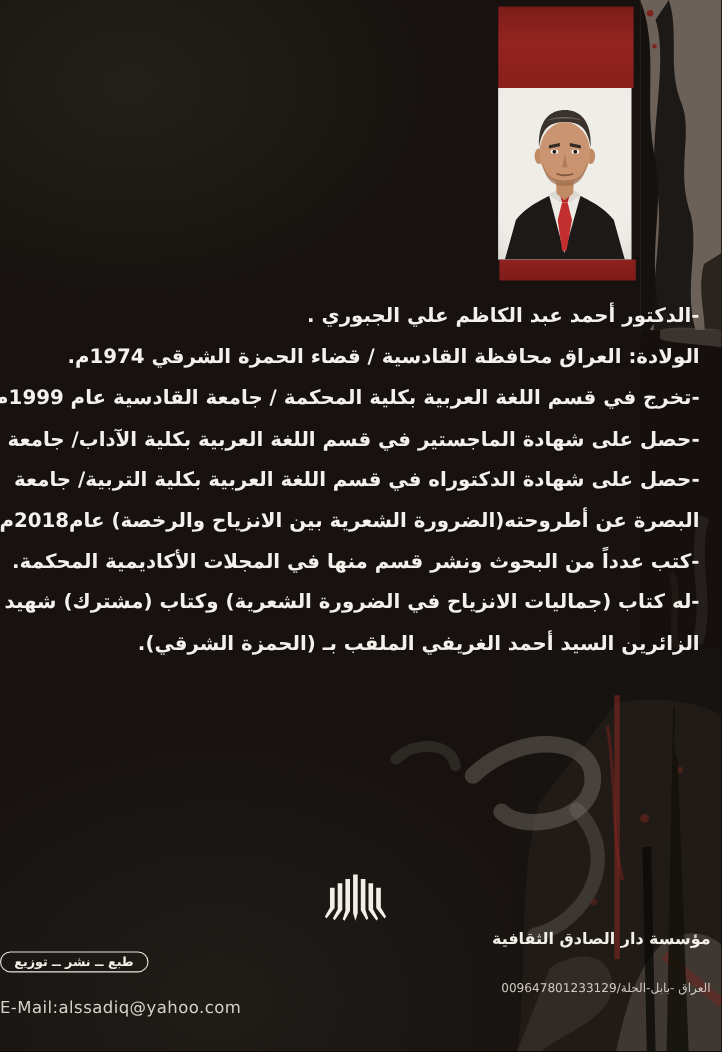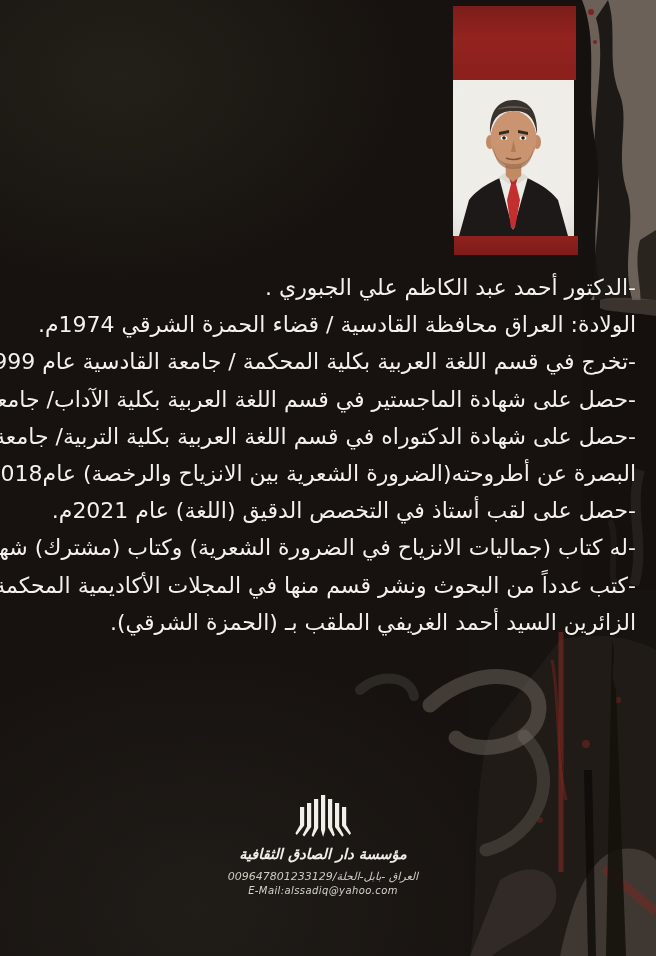--- a/index.html
+++ b/index.html
@@ -22,36 +22,36 @@
   .band.bottom{position:absolute;left:1px;top:236px;width:124px;height:19px;
     background:linear-gradient(180deg,#8f211e,#7e1b19);}
   .photo{position:absolute;left:0;top:80px;width:121px;height:156px;background:#efede8;}
   
   .bio{
     position:absolute;left:26px;right:20px;top:269px;z-index:3;
     direction:rtl;text-align:right;color:#f4f1ec;
   }
   .bio p{
     margin:0;white-space:nowrap;
-    font-size:22px;font-weight:normal;line-height:37.2px;
+    font-size:18px;font-weight:bold;line-height:37.2px;
     letter-spacing:0;
     text-shadow:0 0 1px rgba(0,0,0,.6);
   }
   
-  .footer{position:absolute;left:0;right:10px;top:794px;z-index:3;text-align:center;color:#f2efe9;font-style:italic;}
+  .footer{position:absolute;left:0;right:10px;top:794px;z-index:3;color:#f2efe9;}
   .footer .logo{display:block;margin:0 auto;}
   .pub-name{direction:rtl;font-size:14.5px;font-weight:bold;margin-top:2px;color:#f2efe9;}
   .badge{
     display:inline-block;direction:rtl;
     border:1.5px solid #e9e5df;border-radius:10px;
     padding:1px 12px 2px;margin-top:3px;
     font-size:11.5px;font-weight:bold;line-height:14px;color:#f2efe9;
   }
   .addr{direction:rtl;font-size:11px;margin-top:8px;color:#cfcac3;}
-  .email{direction:ltr;font-size:10px;margin-top:2px;letter-spacing:.4px;color:#d6d2cb;}
+  .email{direction:ltr;font-size:15px;margin-top:2px;letter-spacing:.4px;color:#d6d2cb;}
 </style>
 </head>
 <body>
 
 <div class="cover">
 
   <svg class="bg-art" width="656" height="956" viewBox="0 0 656 956">
 
     <rect x="582" y="0" width="74" height="314" fill="#6c6158"></rect>
     <path d="M582,0 C600,45 584,95 596,145 C604,185 588,235 600,285 L582,314 Z" fill="#15110f"></path>
@@ -135,36 +135,38 @@
     <div class="band bottom"></div>
   </div>
 
   <div class="bio">
     <p>-الدكتور أحمد عبد الكاظم علي الجبوري .</p>
     <p> الولادة: العراق محافظة القادسية / قضاء الحمزة الشرقي 1974م.</p>
     <p>-تخرج في قسم اللغة العربية بكلية المحكمة / جامعة القادسية عام 1999م.</p>
     <p>-حصل على شهادة الماجستير في قسم اللغة العربية بكلية الآداب/ جامعة</p>
     <p>-حصل على شهادة الدكتوراه في قسم اللغة العربية بكلية التربية/ جامعة</p>
     <p>البصرة عن أطروحته(الضرورة الشعرية بين الانزياح والرخصة) عام2018م.</p>
-    <p>-حصل على لقب أستاذ في التخصص الدقيق (اللغة) عام 2021م.</p>
+    <p>-كتب عدداً من البحوث ونشر قسم منها في المجلات الأكاديمية المحكمة.</p>
     <p>-له كتاب (جماليات الانزياح في الضرورة الشعرية) وكتاب (مشترك) شهيد</p>
-    <p>-كتب عدداً من البحوث ونشر قسم منها في المجلات الأكاديمية المحكمة.</p>
     <p>الزائرين السيد أحمد الغريفي الملقب بـ (الحمزة الشرقي).</p>
   </div>
 
   <div class="footer">
     <svg class="logo" width="56" height="50" viewBox="0 0 56 50">
       <g fill="#f2efe9">
         <path d="M26,1 h4.2 v35 l-2.1,7 l-2.1,-7 Z"></path>
         <path d="M19,5 h4.2 v29 l-5,9 l-1.6,-1.4 l2.4,-7.6 Z"></path>
         <path d="M33,5 h4.2 v28 l2.6,8 l-1.6,1.4 l-5.2,-9 Z"></path>
         <path d="M12,9 h4.2 v24 l-7,9.5 l-1.6,-1.5 l4.4,-8.5 Z"></path>
         <path d="M40,9 h4.2 v23.5 l4.6,8.8 l-1.6,1.5 l-7.2,-9.8 Z"></path>
         <path d="M5,13 h4.2 v18.5 l-7.4,9.5 l-1.4,-1.8 l4.6,-8.2 Z"></path>
         <path d="M47,13 h4.2 v18 l4.8,8.2 l-1.4,1.8 l-7.6,-9.5 Z"></path>
       </g>
     </svg>
     <div class="pub-name">مؤسسة دار الصادق الثقافية</div>
+    <div>
+      <span class="badge">طبع ــ نشر ــ توزيع</span>
+    </div>
     <div class="addr">العراق -بابل-الحلة/009647801233129</div>
     <div class="email">E-Mail:alssadiq@yahoo.com</div>
   </div>
 
 </div>
 
 </body></html>

